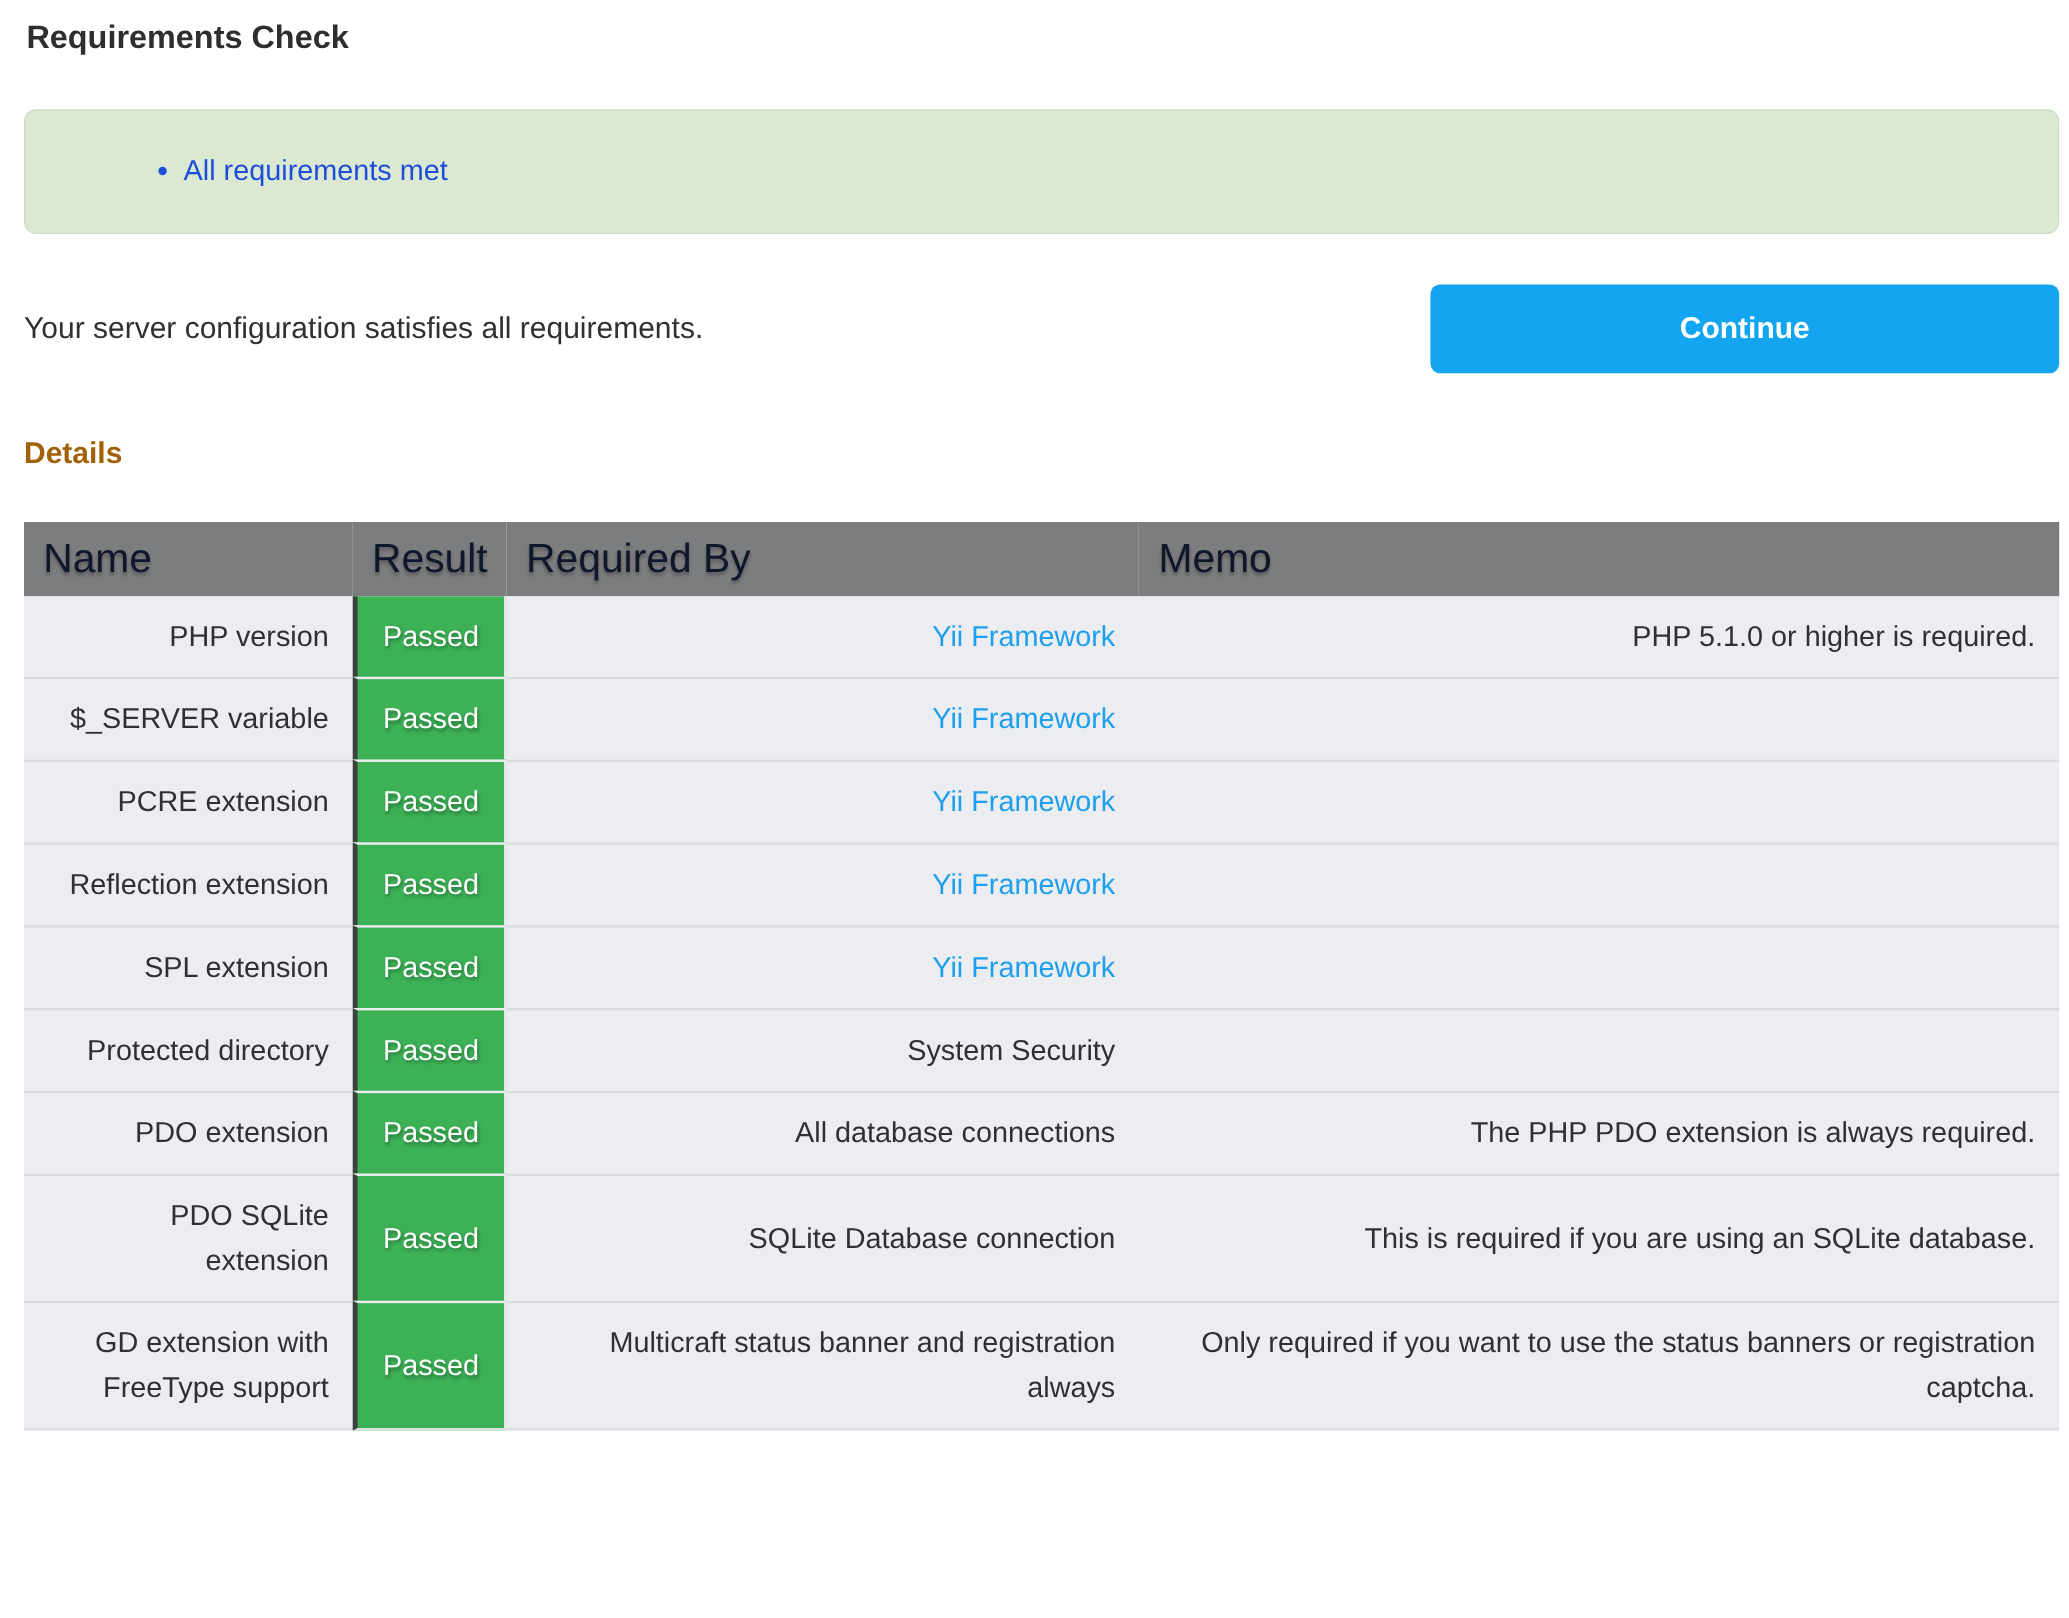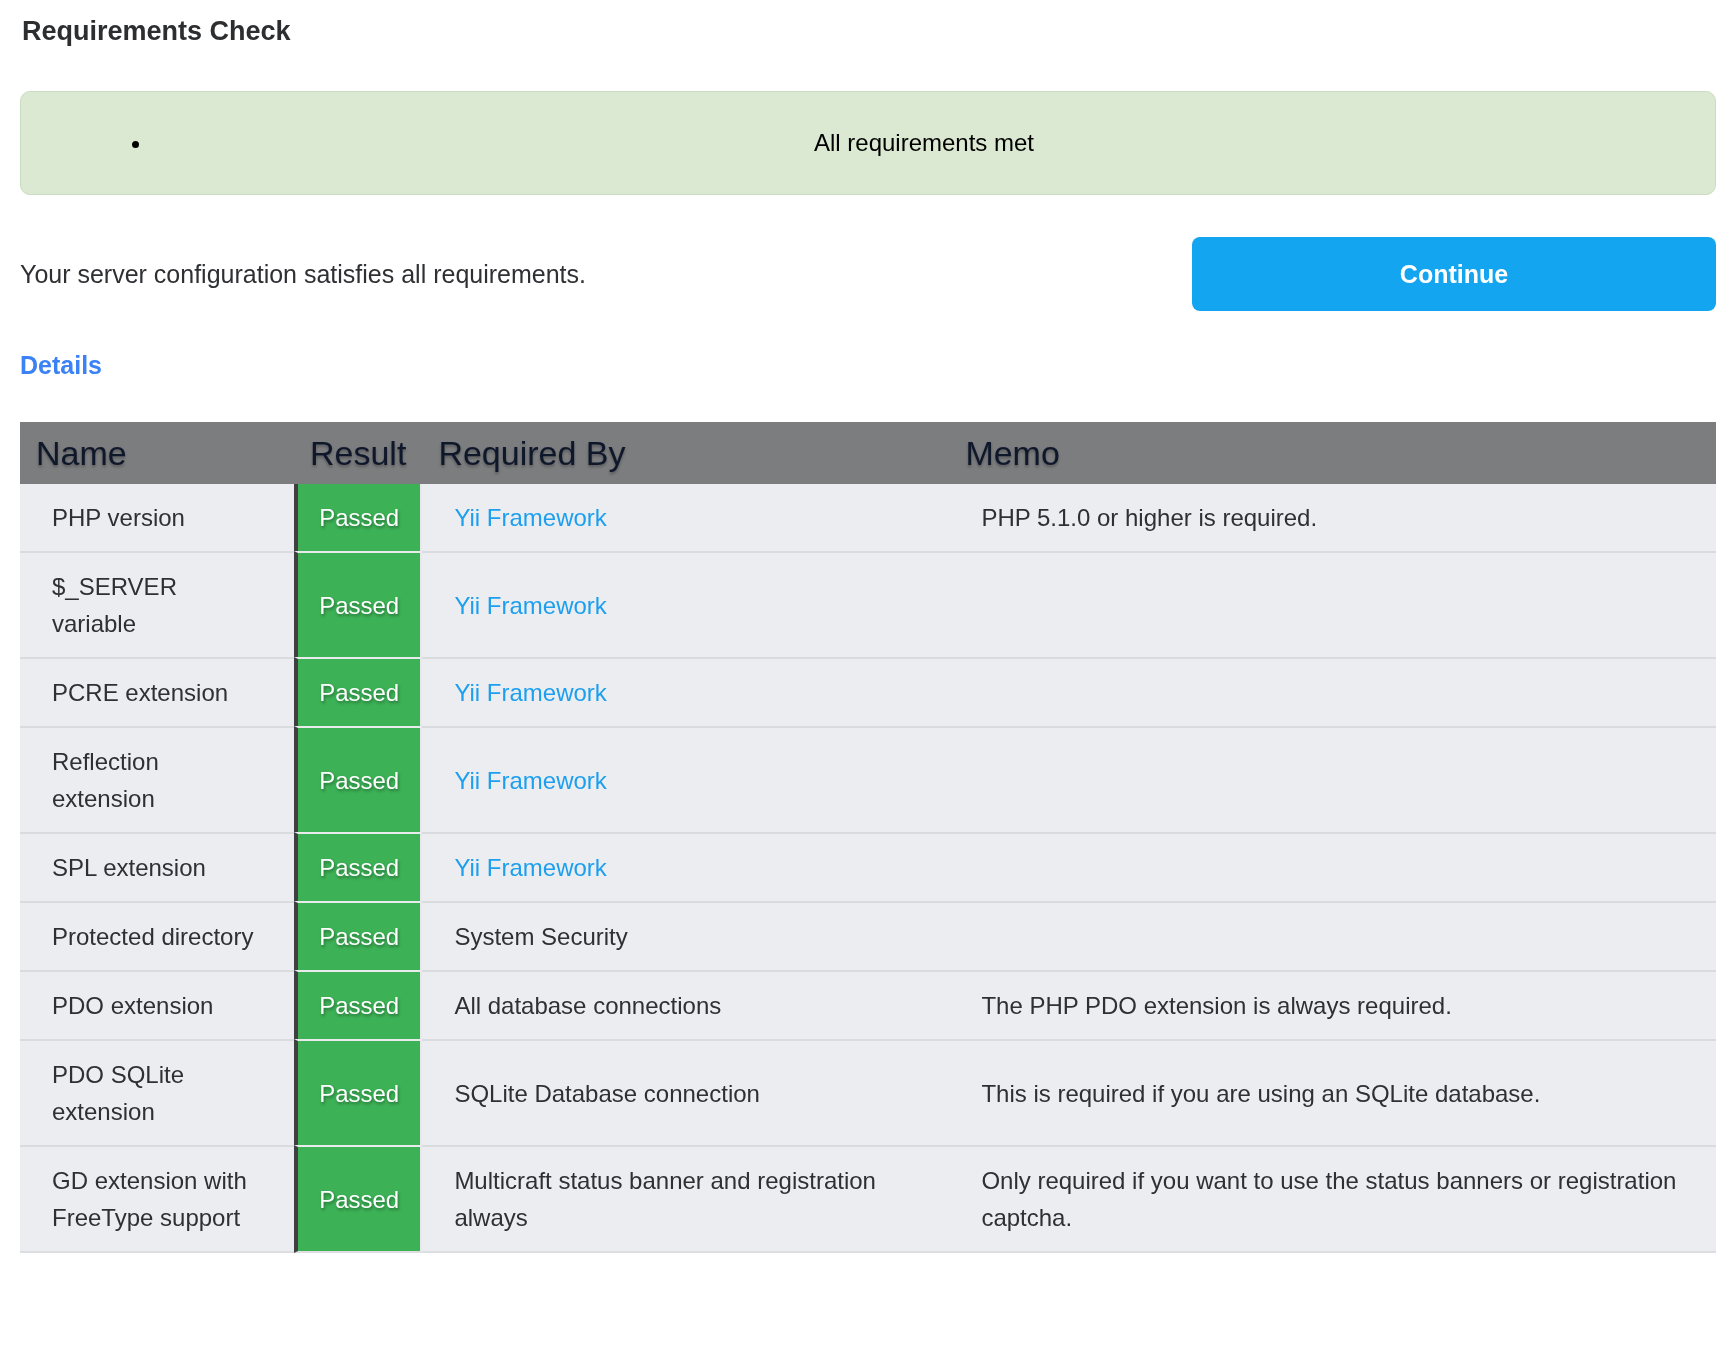--- a/index.html
+++ b/index.html
@@ -29,22 +29,21 @@
     border-radius: 10px;
     padding: 36px 20px;
   }
   .alert-success ul {
     padding-left: 112px;
   }
   .alert-success li {
     list-style: disc;
     font-size: 24px;
     line-height: 30px;
-    color: #000000;
-    text-align: center;
+    color: #1d4ed8;
   }
   .action-row {
     margin-top: 42px;
     display: flex;
     align-items: center;
   }
   .summary-text {
     font-size: 25px;
     color: #2f3033;
   }
@@ -58,24 +57,24 @@
     color: #ffffff;
     font-family: "Liberation Sans", sans-serif;
     font-size: 25px;
     font-weight: bold;
     cursor: pointer;
     display: flex;
     align-items: center;
     justify-content: center;
   }
   h2.details-heading {
-    margin-top: 40px;
+    margin-top: 53px;
     font-size: 25px;
     font-weight: bold;
-    color: #3b82f6;
+    color: #a16207;
   }
   table.req-table {
     margin-top: 42px;
     width: 100%;
     border-collapse: separate;
     border-spacing: 0;
   }
   table.req-table col.col-name     { width: 274px; }
   table.req-table col.col-result   { width: 116px; }
   table.req-table col.col-required { width: 527px; }
@@ -87,23 +86,24 @@
     font-size: 34px;
     line-height: 32px;
     padding: 15px 16px;
     text-shadow: 0 2px 3px rgba(0,0,0,0.30);
   }
   table.req-table tbody td {
     background: #ecedf0;
     font-size: 24px;
     line-height: 37px;
     color: #2f3033;
-    padding: 15px 32px;
+    padding: 15px 20px;
     border-top: 2px solid #d9dbde;
     vertical-align: middle;
+    text-align: right;
   }
   table.req-table tbody tr:first-child td { border-top: none; }
   table.req-table tbody tr:last-child td { border-bottom: 2px solid #dcdee1; }
   table.req-table tbody td.cell-result {
     background: #3cb156;
     color: #ffffff;
     text-align: center;
     padding: 15px 6px;
     text-shadow: 1px 2px 3px rgba(0,0,0,0.35);
     border-left: 4px solid #404040;

